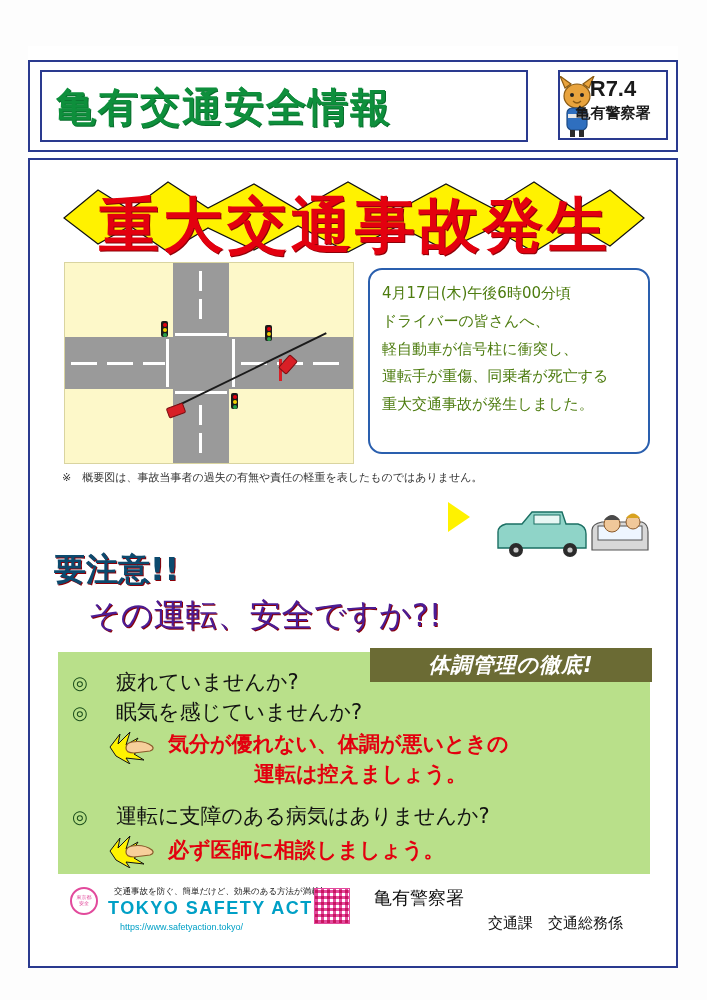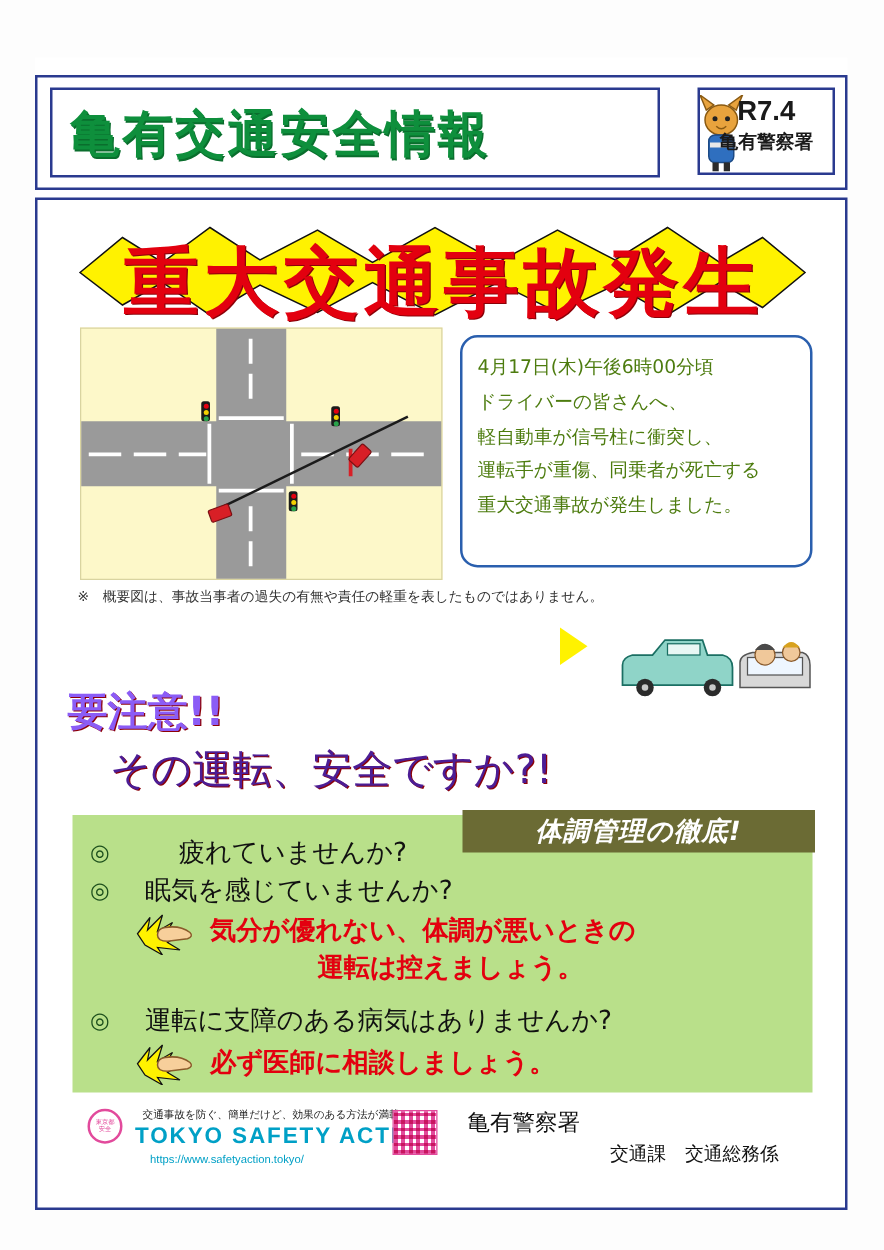--- a/index.html
+++ b/index.html
@@ -48,21 +48,21 @@
   
   .ybanner{position:absolute;left:108px;top:500px;width:340px;height:34px;background:#fff200;}
   .ybanner span{display:block;text-align:center;line-height:34px;font-size:22px;font-weight:bold;color:#111;
     font-family:"DejaVu Sans","Liberation Sans",sans-serif;letter-spacing:1px;}
   .arrowR{position:absolute;left:448px;top:502px;width:0;height:0;border-top:15px solid transparent;border-bottom:15px solid transparent;border-left:22px solid #fff200;}
 
   
   .carpic{position:absolute;left:492px;top:496px;width:158px;height:66px;}
 
   
-  .warn1{position:absolute;left:54px;top:548px;font-size:32px;font-weight:bold;color:#8b5cf6;
+  .warn1{position:absolute;left:54px;top:548px;font-size:32px;font-weight:bold;color:#0c4a6e;
     font-family:"DejaVu Sans","Liberation Sans",sans-serif;text-shadow:1px 1px 0 #8c0008;}
   .warn2{position:absolute;left:88px;top:594px;font-size:32px;font-weight:normal;color:#4c1d95;
     font-family:"DejaVu Sans","Liberation Sans",sans-serif;text-shadow:1px 1px 0 #8c0008;}
 
   
   .green{position:absolute;left:58px;top:652px;width:592px;height:222px;background:#b9e08a;}
   .ribbon{position:absolute;left:370px;top:648px;width:282px;height:34px;background:#6b6b34;}
   .ribbon span{display:block;text-align:center;line-height:34px;font-size:21px;font-weight:bold;color:#ffffff;
     font-family:"DejaVu Sans","Liberation Sans",sans-serif;font-style:italic;letter-spacing:1px;}
   .bullet{position:absolute;font-size:18px;color:#1c4f1c;}
@@ -190,21 +190,21 @@
 
   <div class="warn1">要注意!!</div>
   <div class="warn2">その運転、安全ですか?!</div>
 
   <div class="green"></div>
   <div class="ribbon">
     <span>体調管理の徹底!</span>
   </div>
 
   <div class="bullet" style="left:72px;top:672px;">◎</div>
-  <div class="gtext" style="left:116px;top:668px;margin-left:27px;">疲れていませんか?</div>
+  <div class="gtext" style="left:116px;top:668px;">疲れていませんか?</div>
 
   <div class="bullet" style="left:72px;top:702px;">◎</div>
   <div class="gtext" style="left:116px;top:698px;">眠気を感じていませんか?</div>
 
   <svg class="hand" viewBox="0 0 52 34" style="left:108px;top:730px;">
     <polygon points="2,17 12,4 10,14 22,2 18,15 30,8 24,18 38,16 26,24 36,30 18,28 22,34 8,26" fill="#fff200" stroke="#111" stroke-width="1"></polygon>
     <path d="M24 12 q12 -2 20 4 q3 3 -2 5 l-16 2 q-8 0 -8 -5 q0 -5 6 -6 Z" fill="#f7cf9b" stroke="#8a5a2b" stroke-width="1.2"></path>
   </svg>
   <div class="gred" style="left:168px;top:730px;">気分が優れない、体調が悪いときの</div>
   <div class="gred" style="left:254px;top:760px;">運転は控えましょう。</div>

